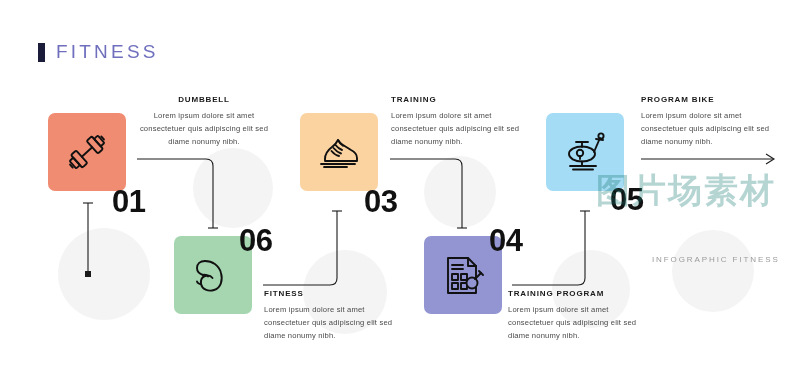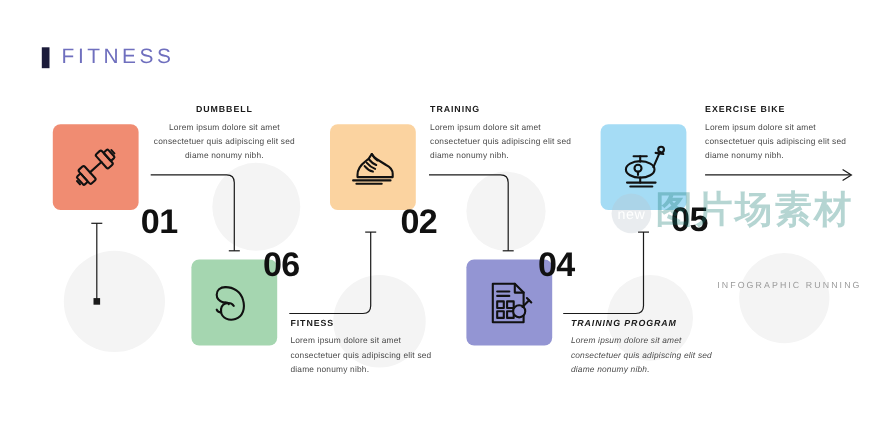--- a/index.html
+++ b/index.html
@@ -202,21 +202,21 @@
           <rect x="11" y="16.5" width="7" height="17" rx="1.6"></rect>
           <rect x="32" y="16.5" width="7" height="17" rx="1.6"></rect>
           <rect x="39" y="20" width="5" height="10" rx="1.2"></rect>
           <line x1="18" y1="25" x2="32" y2="25"></line>
           <line x1="4" y1="23" x2="4" y2="27"></line>
           <line x1="46" y1="23" x2="46" y2="27"></line>
         </g>
       </svg>
     </span>
   </div>
-  <div class="num" style="left:128px; top:186px;">01</div>
+  <div class="num" style="left:112px; top:186px;">01</div>
   <div class="tblock" style="left:139px; top:95px;text-align:center;">
     <h3>DUMBBELL</h3>
     <p>Lorem ipsum dolore sit amet consectetuer quis adipiscing elit sed diame nonumy nibh.</p>
   </div>
 
   <div class="card" style="left:174px; top:236px; background:#A5D6B0;">
     <span>
       <svg width="50" height="50" viewBox="0 0 50 50" fill="none" stroke="#111" stroke-width="1.9" stroke-linecap="round" stroke-linejoin="round">
         <path d="M17 11 C12 11 9 14 9 18 C9 22 12 24 15 25"></path>
         <path d="M17 11 C24 11 31 15 33 23 C35 30 33 38 26 40 C20 42 14 39 13 34"></path>
@@ -238,21 +238,21 @@
         <path d="M11 32 C11 27 14 23 18 20 C21 18 23 15 24 13 C25 15 27 17 29 18 L37 23 C41 25 43 28 43 31 L43 34 L11 34 Z"></path>
         <path d="M24 13 C25.5 15.5 27 17.5 29 18.8"></path>
         <path d="M21.5 18 C23.5 20.5 25.5 22 28 23"></path>
         <path d="M19.5 21 C22 24 24.5 25.5 27 26.5"></path>
         <path d="M17.5 24 C20 27 22.5 28.5 25 29"></path>
         <line x1="7" y1="37" x2="41" y2="37"></line>
         <line x1="10" y1="40" x2="33" y2="40"></line>
       </svg>
     </span>
   </div>
-  <div class="num" style="left:364px; top:186px;">02</div>
+  <div class="num" style="left:364px; top:186px;">03</div>
   <div class="tblock" style="left:391px; top:95px;">
     <h3>TRAINING</h3>
     <p>Lorem ipsum dolore sit amet consectetuer quis adipiscing elit sed diame nonumy nibh.</p>
   </div>
 
   <div class="card" style="left:424px; top:236px; background:#9395D3;">
     <span>
       <svg width="50" height="50" viewBox="0 0 50 50" fill="none" stroke="#111" stroke-width="1.9" stroke-linecap="round" stroke-linejoin="round">
         <path d="M10 8 L30 8 L38 16 L38 43 L10 43 Z"></path>
         <path d="M30 8 L30 16 L38 16"></path>
@@ -262,21 +262,21 @@
         <rect x="23" y="24" width="6" height="6"></rect>
         <rect x="14" y="33" width="6" height="6"></rect>
         <rect x="23" y="33" width="6" height="6"></rect>
         <circle cx="34" cy="33" r="5.5" fill="#9395D3"></circle>
         <path d="M37 29 L43 23"></path>
         <path d="M41 21 L45 25"></path>
       </svg>
     </span>
   </div>
   <div class="num" style="left:489px; top:225px;text-align:center;">04</div>
-  <div class="tblock" style="left:519px; top:289px;font-style:italic;">
+  <div class="tblock" style="left:508px; top:289px;">
     <h3>TRAINING PROGRAM</h3>
     <p>Lorem ipsum dolore sit amet consectetuer quis adipiscing elit sed diame nonumy nibh.</p>
   </div>
 
   <div class="card" style="left:546px; top:113px; background:#A5DCF5;">
     <span>
       <svg width="50" height="50" viewBox="0 0 50 50" fill="none" stroke="#111" stroke-width="1.9" stroke-linecap="round" stroke-linejoin="round">
         <ellipse cx="22" cy="27" rx="13" ry="7.5"></ellipse>
         <line x1="16" y1="15" x2="28" y2="15"></line>
         <path d="M22 15 L22 20"></path>
@@ -286,24 +286,23 @@
         <circle cx="41" cy="9" r="2.6"></circle>
         <path d="M36 12 L43 13"></path>
         <line x1="22" y1="34.5" x2="22" y2="39"></line>
         <line x1="10" y1="39" x2="36" y2="39"></line>
         <line x1="13" y1="42.5" x2="33" y2="42.5"></line>
       </svg>
     </span>
   </div>
   <div class="num" style="left:610px; top:184px;">05</div>
   <div class="tblock" style="left:641px; top:95px;">
-    <h3>EXERCISE BIKE</h3>
+    <h3>PROGRAM BIKE</h3>
     <p>Lorem ipsum dolore sit amet consectetuer quis adipiscing elit sed diame nonumy nibh.</p>
   </div>
 
   <div class="watermark">
-    <div class="wm-badge">new</div>
     <div class="wm-cn">图片场素材</div>
   </div>
 
-  <div class="footer-label">INFOGRAPHIC RUNNING</div>
+  <div class="footer-label">INFOGRAPHIC FITNESS</div>
 
 </div>
 
 </body></html>

